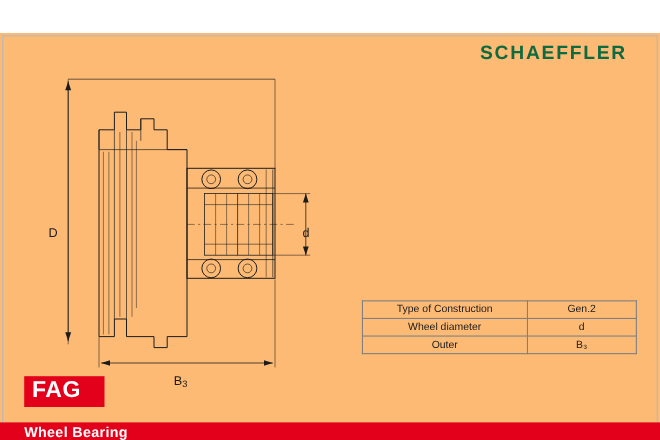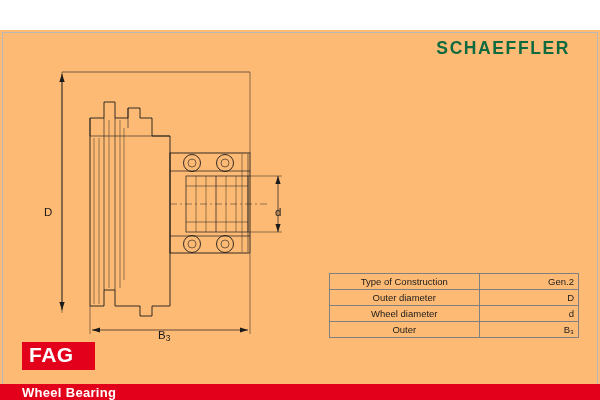--- a/index.html
+++ b/index.html
@@ -43,41 +43,41 @@
 
   
   .dim-label {
     position: absolute;
     font-size: 11.5px;
     color: #1b1b1b;
     font-family: "Liberation Sans", sans-serif;
   }
   .dim-D  { left: 24px;  top: 148px; }
   .dim-d  { left: 255px; top: 148px; }
-  .dim-B3 { left: 138px; top: 271px; font-size: 11.5px; }
+  .dim-B3 { left: 138px; top: 283px; font-size: 11.5px; }
   .sub { font-size: 8.5px; vertical-align: -2px; }
 
   
   .spec-table {
     position: absolute;
     left: 329px; top: 243px;
     width: 250px;
     border-collapse: collapse;
     font-size: 9.5px;
     color: #1b1b1b;
   }
   .spec-table td {
     border: 1px solid #808080;
     height: 16px;
     padding: 0 4px;
     text-align: center;
     white-space: nowrap;
   }
   .spec-table td.name { width: 150px; }
-  .spec-table td.val  { width: 100px; text-align: right; }
+  .spec-table td.val  { width: 100px; }
 
   
   .fag {
     position: absolute;
     left: 22px; top: 312px;
     background: #e2001a;
     color: #ffffff;
     font-weight: bold;
     font-size: 21px;
     letter-spacing: 0.5px;
@@ -183,24 +183,20 @@
     <div class="dim-label dim-D">D</div>
     <div class="dim-label dim-d">d</div>
     <div class="dim-label dim-B3"><span>B</span><span class="sub">3</span></div>
   </div>
 
   <table class="spec-table">
     <tbody>
       <tr>
         <td class="name">Type of Construction</td>
         <td class="val">Gen.2</td>
-      </tr>
-      <tr>
-        <td class="name">Outer diameter</td>
-        <td class="val">D</td>
       </tr>
       <tr>
         <td class="name">Wheel diameter</td>
         <td class="val">d</td>
       </tr>
       <tr>
         <td class="name">Outer</td>
         <td class="val">B₃</td>
       </tr>
     </tbody>

